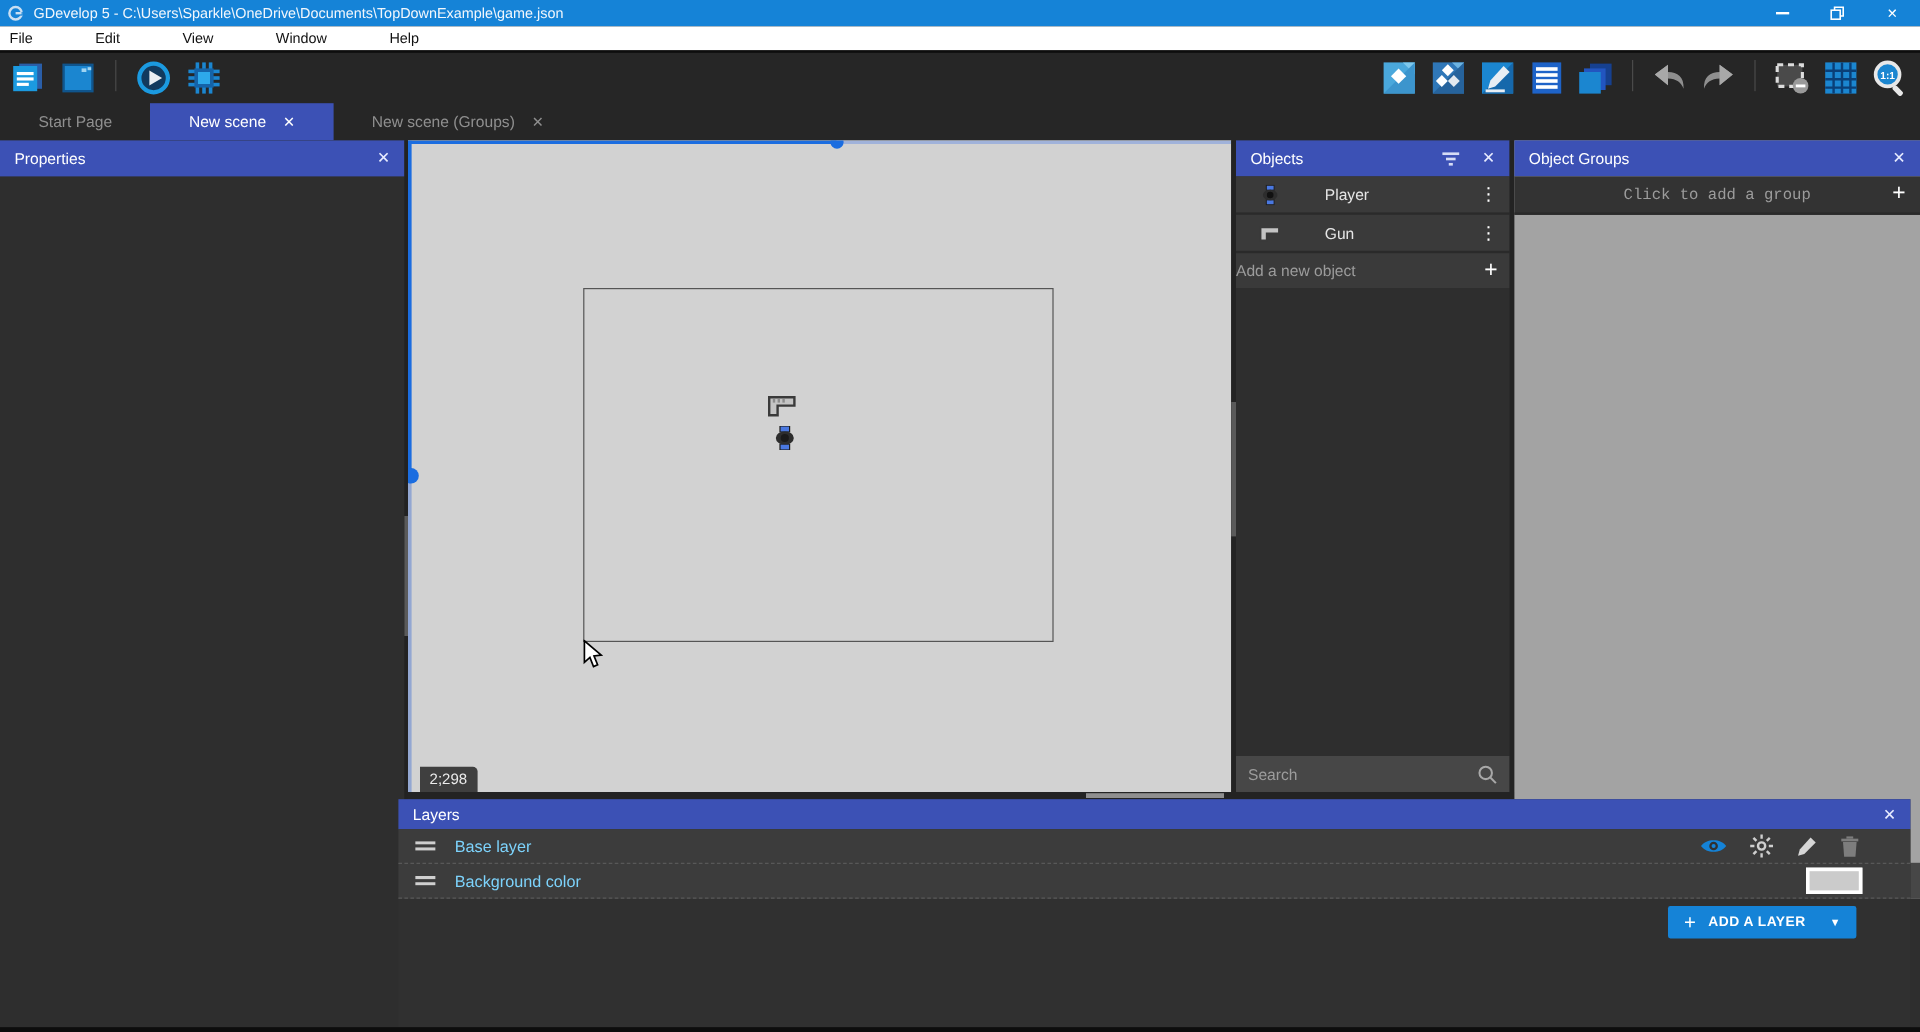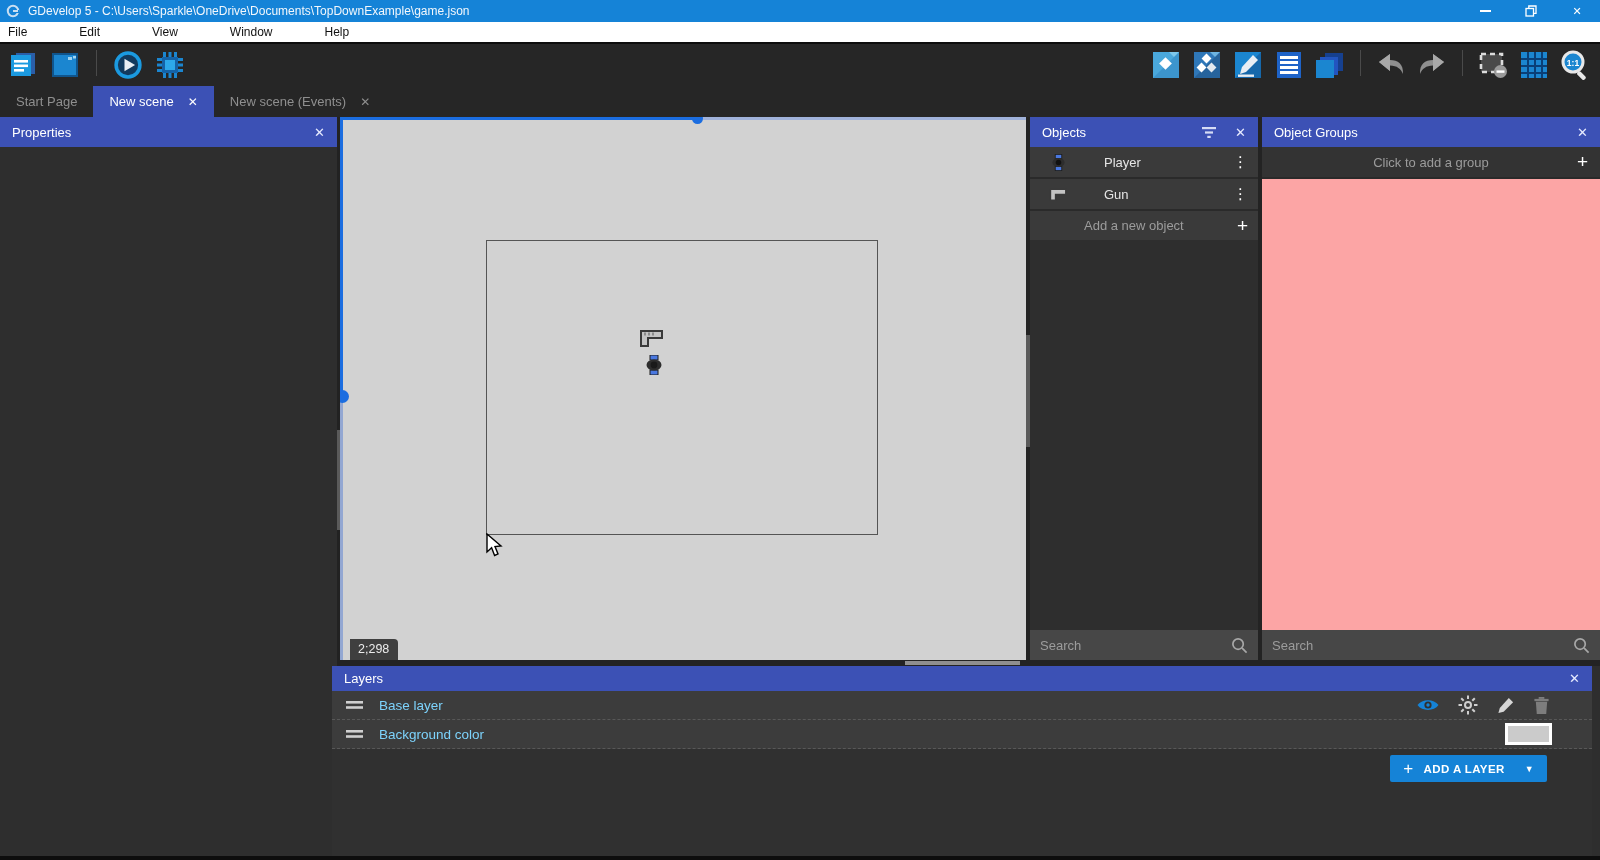--- a/index.html
+++ b/index.html
@@ -25,21 +25,21 @@
   .toolbar { position:absolute; left:0; top:42px; width:1600px; height:44px; background:#262626;
     border-top:2px solid #0d0d0d; display:flex; align-items:center; }
   .tb-group { display:flex; align-items:flex-start; gap:12px; }
   .tb-left { margin-left:8px; }
   .tb-right { margin-left:auto; margin-right:10px; gap:11px; }
   .tb-btn { width:30px; height:30px; display:flex; align-items:center; justify-content:center; }
   .tb-sep { width:1px; height:26px; background:#4a4a4a; margin:0 4px; }
 
   
   .tabbar { position:absolute; left:0; top:86px; width:1600px; height:31px; background:#262626; display:flex; }
-  .tab { height:31px; display:flex; align-items:center; padding:0 16px; font-size:13px; color:#8f8f8f; gap:14px; }
+  .tab { height:31px; display:flex; align-items:center; padding:0 32px; font-size:13px; color:#8f8f8f; gap:14px; }
   .tab.active { background:#3c51b5; color:#ffffff; }
   .tab .tab-close { font-size:12px; color:inherit; }
 
   
   .panel-header { height:30px; background:#3c51b5; color:#fff; display:flex; align-items:center;
     font-size:13px; padding:0 12px; }
   .panel-header .spacer { flex:1; }
   .hdr-close { font-size:13px; color:#e8ecff; }
 
   
@@ -71,35 +71,35 @@
   .canvas-h-thumb { position:absolute; left:565px; top:1px; width:115px; height:4px; background:#8f8f8f; }
 
   
   .objects-panel { position:absolute; left:1030px; top:117px; width:228px; height:543px; background:#2e2e2e; }
   .obj-row { height:32px; background:#3a3a3a; border-bottom:2px solid #2a2a2a; display:flex; align-items:center;
     color:#e6e6e6; font-size:13px; }
   .obj-row .obj-icon { width:20px; margin-left:18px; display:flex; justify-content:center; }
   .obj-row .obj-label { margin-left:36px; }
   .kebab { margin-left:auto; margin-right:10px; color:#fff; font-size:15px; letter-spacing:0; }
   .add-row { height:29px; background:#3a3a3a; display:flex; align-items:center; color:#9c9c9c; font-size:13px; }
-  .add-row .add-label { margin-left:54px; }
+  .add-row .add-label { }
   .add-plus { margin-left:auto; margin-right:10px; color:#fff; font-size:19px; font-weight:400; }
   .search-row { position:absolute; left:0; bottom:0; width:100%; height:29px; background:#474747;
     display:flex; align-items:center; padding:15px 10px; }
   .search-row input { flex:1; background:transparent; border:none; outline:none; color:#cfcfcf; font-size:13px;
     font-family:inherit; }
   .search-row input::placeholder { color:#9c9c9c; opacity:1; }
 
   .mid-gap { position:absolute; left:1258px; top:117px; width:4px; height:543px; background:#232323; }
 
   
-  .groups-panel { position:absolute; left:1262px; top:117px; width:338px; height:543px; background:#fca5a5; }
+  .groups-panel { position:absolute; left:1262px; top:117px; width:338px; height:632px; background:#a3a3a3; }
   .group-empty-row { height:32px; background:#333333; border-bottom:2px solid #2a2a2a; display:flex; align-items:center;
     color:#9c9c9c; font-size:13px; position:relative; }
-  .group-empty-label { width:100%; text-align:center; }
+  .group-empty-label { width:100%; text-align:center;font-family:Liberation Mono, monospace; }
   .group-plus { position:absolute; right:12px; color:#fff; font-size:19px; }
 
   
   .layers-panel { position:absolute; left:332px; top:666px; width:1260px; height:190px; background:#303030; }
   .layers-panel .panel-header { height:25px; }
   .layer-row { height:29px; background:#3c3c3c; display:flex; align-items:center; border-bottom:1px dashed #585858; }
   .layer-row .drag { margin-left:14px; }
   .layer-row .layer-label { margin-left:16px; color:#7dd3fc; font-size:13.5px; }
   .layer-icons { margin-left:auto; margin-right:42px; display:flex; align-items:center; gap:18px; }
   .swatch { margin-left:auto; margin-right:40px; width:47px; height:22px; background:#cbcbcb; border:3px solid #fff; }
@@ -281,21 +281,21 @@
 
   <div class="tabbar">
     <div class="tab">
       <span>Start Page</span>
     </div>
     <div class="tab active">
       <span>New scene</span>
       <span class="tab-close">✕</span>
     </div>
     <div class="tab">
-      <span>New scene (Events)</span>
+      <span>New scene (Groups)</span>
       <span class="tab-close">✕</span>
     </div>
   </div>
 
   <div class="properties-panel">
     <div class="panel-header">
       <span>Properties</span>
       <span class="spacer"></span>
       <span class="hdr-close">✕</span>
     </div>

